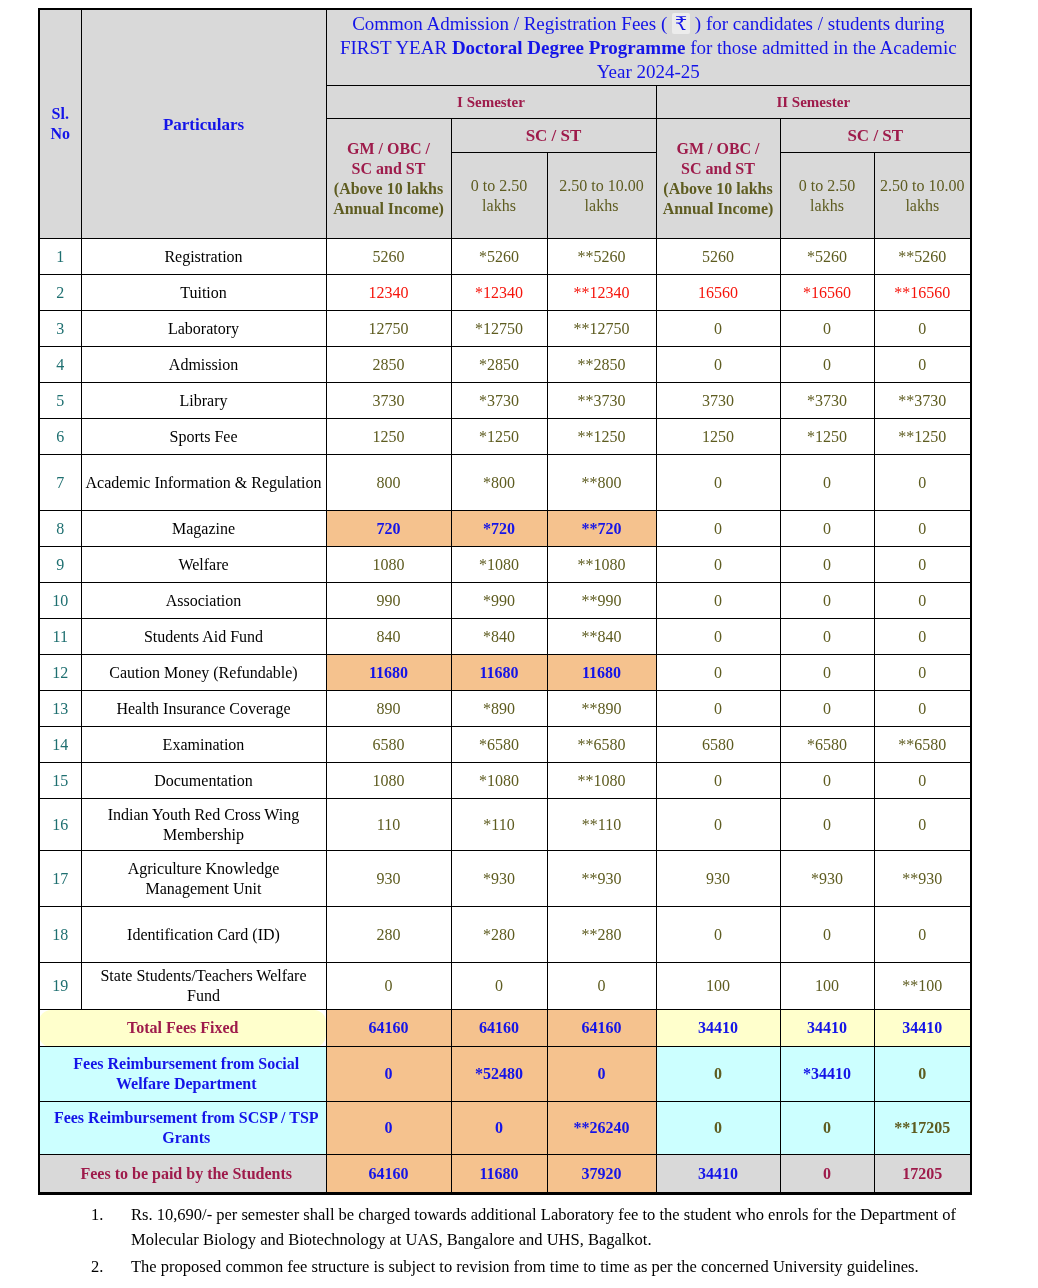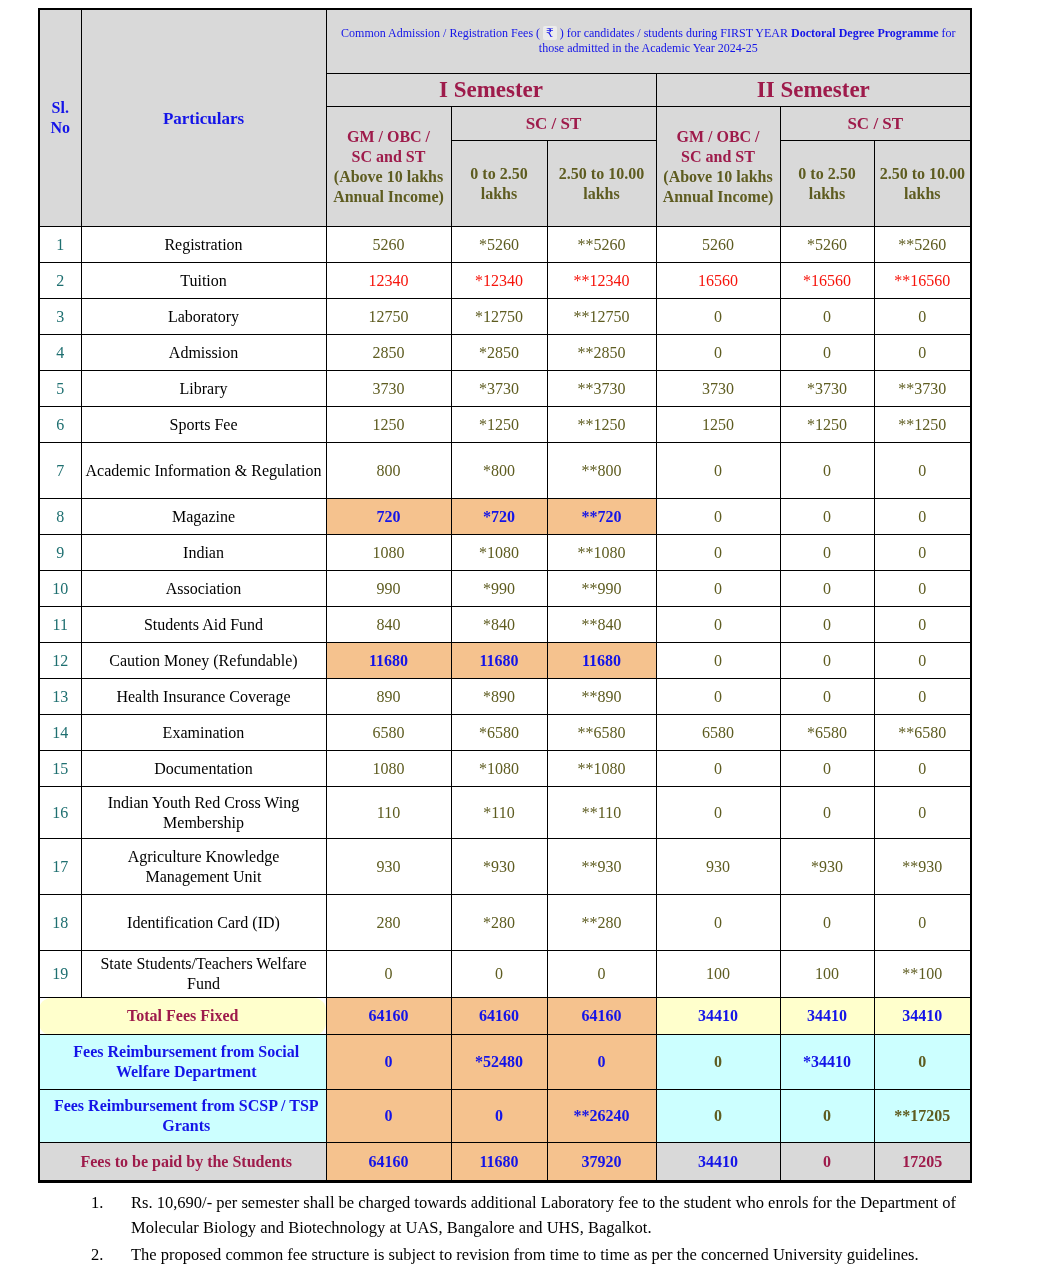--- a/index.html
+++ b/index.html
@@ -17,31 +17,31 @@
   table.fees{
     border-collapse:collapse;table-layout:fixed;width:932px;
     border:2px solid #000;
   }
   table.fees td{
     border:1px solid #000;vertical-align:middle;text-align:center;
     padding:2px 3px;overflow:hidden;line-height:1.25;
   }
   
   td.hdr{background:var(--gray);}
-  .title-cell{font-size:12px;color:var(--blue);line-height:21px;padding:4px 6px;}
+  .title-cell{font-size:19px;color:var(--blue);line-height:21px;padding:4px 6px;}
   .title-bold{font-weight:bold;}
   .rupee-box{background:#ececec;padding:0 3px;border-radius:2px;}
   .slno-cell{color:var(--blue);font-weight:bold;line-height:1.3;}
   .part-cell{color:var(--blue);font-weight:bold;font-size:17px;}
-  .sem-cell{color:var(--maroon);font-weight:bold;font-size:23px;height:28px;}
+  .sem-cell{color:var(--maroon);font-weight:bold;font-size:15px;height:28px;}
   .gm-cell{font-weight:bold;line-height:1.45;padding:2px 2px;}
   .gm-maroon{display:block;color:var(--maroon);}
   .gm-olive{display:block;color:var(--olive);}
   .scst-cell{color:var(--maroon);font-weight:bold;font-size:17px;height:29px;}
-  .sub-cell{color:var(--olive);font-weight:bold;line-height:1.5;margin-left:10px;}
+  .sub-cell{color:var(--olive);font-weight:normal;line-height:1.5;margin-left:10px;}
   
   td.serial{color:var(--teal);}
   td.label{text-align:left;padding-left:9px;padding-right:4px;}
   td.val{color:var(--olive);}
   .c-blue{color:var(--blue) !important;}
   .c-olive{color:var(--olive) !important;}
   .c-maroon{color:var(--maroon) !important;}
   .c-red{color:var(--red) !important;}
   .bold{font-weight:bold;}
   .bg-orange{background:var(--orange);}
@@ -180,21 +180,21 @@
           <td class="label">Magazine</td>
           <td class="val bg-orange c-blue bold">720</td>
           <td class="val bg-orange c-blue bold">*720</td>
           <td class="val bg-orange c-blue bold">**720</td>
           <td class="val">0</td>
           <td class="val">0</td>
           <td class="val">0</td>
         </tr>
         <tr style="height: 36px;">
           <td class="serial">9</td>
-          <td class="label">Indian</td>
+          <td class="label">Welfare</td>
           <td class="val">1080</td>
           <td class="val">*1080</td>
           <td class="val">**1080</td>
           <td class="val">0</td>
           <td class="val">0</td>
           <td class="val">0</td>
         </tr>
         <tr style="height: 36px;">
           <td class="serial">10</td>
           <td class="label">Association</td>

